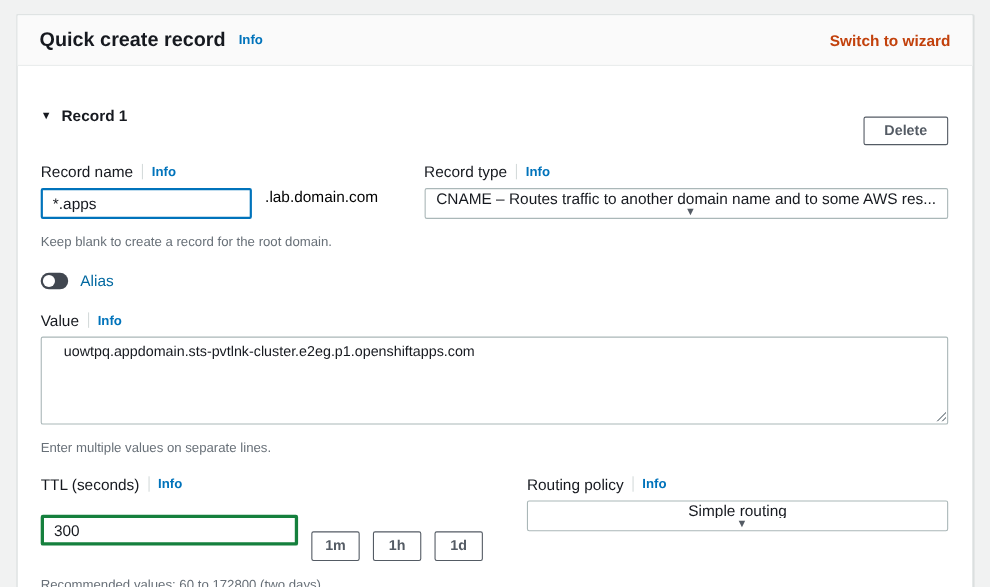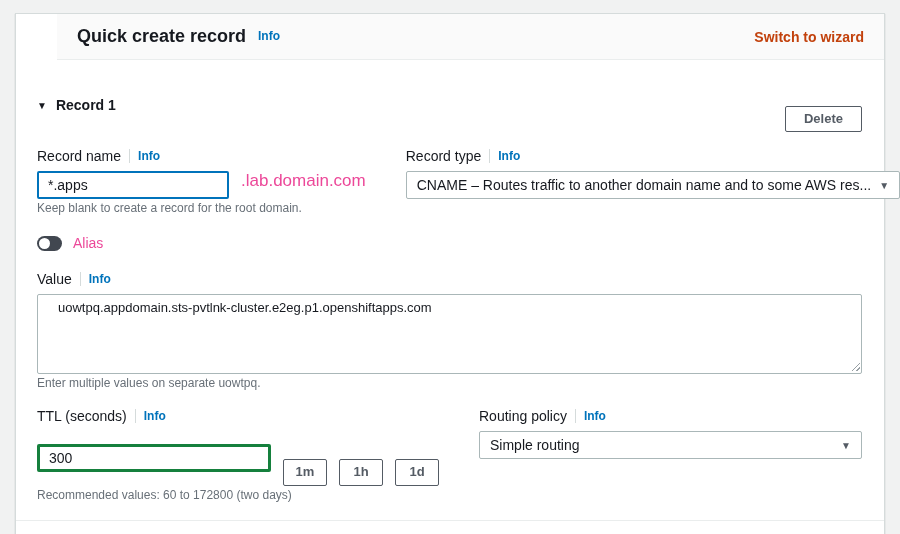--- a/index.html
+++ b/index.html
@@ -16,21 +16,20 @@
     border: 1px solid #d5dbdb;
     box-shadow: 0 1px 1px 0 rgba(0,28,36,.25);
   }
   .card-header {
     background: #fafafa;
     border-bottom: 1px solid #eaeded;
     padding: 12px 20px;
     display: flex;
     align-items: center;
     justify-content: space-between;
-    margin-left: 41px;
   }
   .card-title { font-size: 18px; font-weight: 700; color: #16191f; }
   .info-link {
     color: #0073bb; font-size: 12px; font-weight: 700;
     text-decoration: none; cursor: pointer;
   }
   .title-info { margin-left: 8px; vertical-align: 2px; }
   .switch-link {
     color: #c2410c; font-size: 14px; font-weight: 700;
     text-decoration: none; cursor: pointer;
@@ -58,40 +57,41 @@
     width: 0; height: 14px; border-left: 1px solid #d5dbdb; margin: 0 8px;
   }
   .text-input {
     height: 28px; border: 3px solid #15803d; border-radius: 2px;
     font-family: "Liberation Sans", sans-serif; font-size: 14px;
     color: #16191f; padding: 0 9px; background: #fff; outline: none;
   }
   .text-input.focused { border: 2px solid #0073bb; }
   .name-row { display: flex; align-items: flex-start; gap: 12px; }
   .name-input { width: 192px; }
-  .suffix { font-size: 17px; color: #ec4899; }
-  .hint { font-size: 12px; color: #687078; margin-top: 2px; }
+  .suffix { font-size: 14px; color: #000000; }
+  .hint { font-size: 12px; color: #687078; margin-top: 14px; }
   .select {
     height: 28px; border: 1px solid #aab7b8; border-radius: 2px;
     background: #fff; display: flex; align-items: center;
     justify-content: space-between; padding: 0 10px; cursor: pointer;
     width: 100%;
+    flex-direction: column;
   }
   .select-text { font-size: 14px; color: #16191f; white-space: nowrap; overflow: hidden; }
   .select-arrow { font-size: 10px; color: #545b64; margin-left: 8px; }
   .alias-row { display: flex; align-items: center; gap: 11px; margin: 20px 0 20px; }
   .toggle {
     width: 25px; height: 15px; border-radius: 8px; background: #414750;
     position: relative; cursor: pointer; flex: 0 0 auto;
   }
   .toggle-knob {
     position: absolute; left: 2px; top: 2px; width: 11px; height: 11px;
     border-radius: 50%; background: #ffffff;
   }
-  .alias-label { font-size: 14px; color: #ec4899; }
+  .alias-label { font-size: 14px; color: #0369a1; }
   .value-block { margin-bottom: 18px; }
   .value-textarea {
     width: 100%; height: 80px; border: 1px solid #aab7b8; border-radius: 2px;
     font-family: "Liberation Sans", sans-serif; font-size: 13px; color: #16191f;
     padding: 5px 20px; resize: none; outline: none; display: block;
   }
   .ta-wrap { position: relative; }
   .ta-resize {
     position: absolute; right: 2px; bottom: 3px; width: 10px; height: 10px;
     background: repeating-linear-gradient(-45deg, transparent, transparent 2px, #98a0a5 2px, #98a0a5 3px);
@@ -170,21 +170,21 @@
     <div class="value-block">
       <div class="field-label-row">
         <span class="field-label">Value</span>
         <span class="label-sep"></span>
         <a class="info-link">Info</a>
       </div>
       <div class="ta-wrap">
         <textarea class="value-textarea" style="">uowtpq.appdomain.sts-pvtlnk-cluster.e2eg.p1.openshiftapps.com</textarea>
         <div class="ta-resize"></div>
       </div>
-      <div class="hint">Enter multiple values on separate uowtpq.</div>
+      <div class="hint">Enter multiple values on separate lines.</div>
     </div>
 
     <div class="field-grid">
       <div>
         <div class="field-label-row">
           <span class="field-label">TTL (seconds)</span>
           <span class="label-sep"></span>
           <a class="info-link">Info</a>
         </div>
         <div class="ttl-row">

